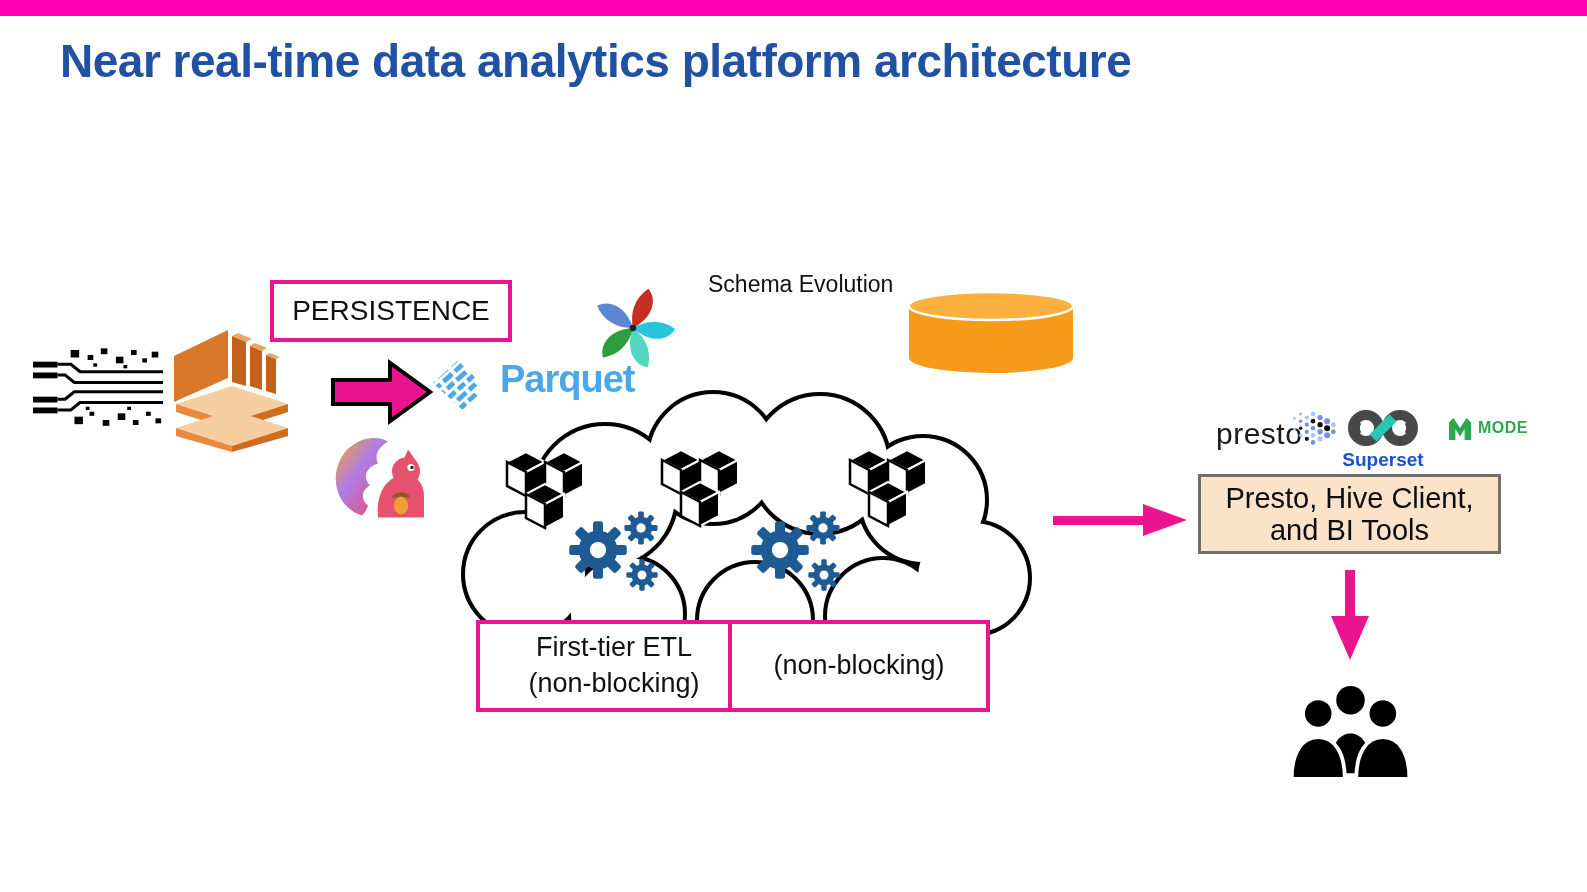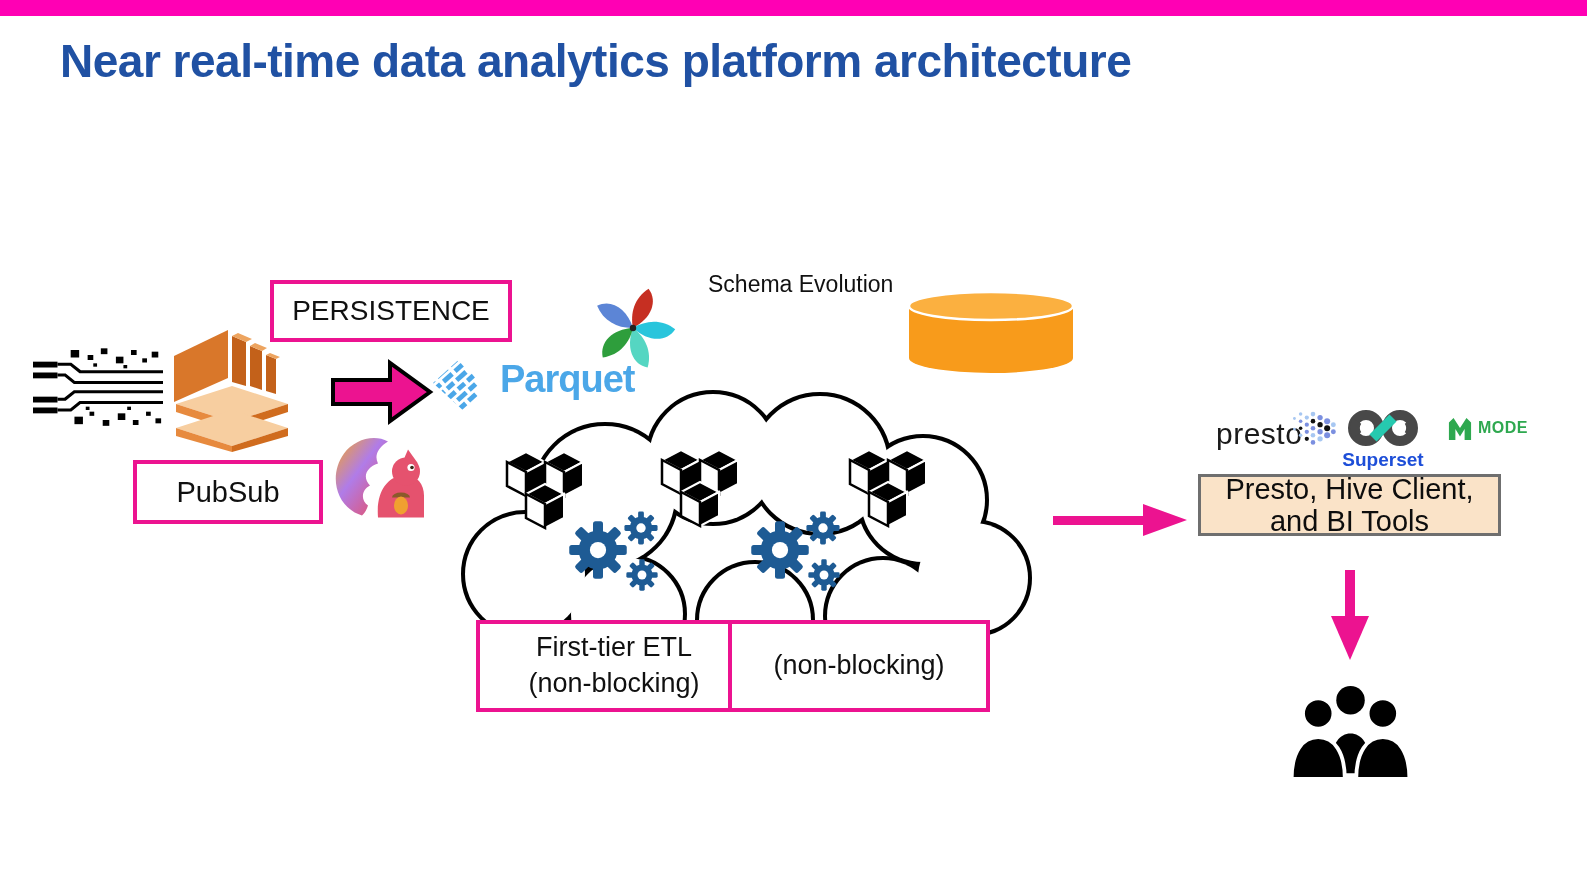--- a/index.html
+++ b/index.html
@@ -115,23 +115,20 @@
       <polygon points="8,108 64,90 120,108 64,126" fill="#F7CEA0"></polygon>
       <polygon points="8,108 8,116 64,132 64,126" fill="#E78A3E"></polygon>
       <polygon points="64,126 64,132 120,116 120,108" fill="#D06C1E"></polygon>
     </svg>
   </div>
 
   <div class="pbox" style="left:270px;top:280px;width:242px;height:62px;font-size:28px;">
     <span>PERSISTENCE</span>
   </div>
 
-  <div class="pbox" style="left:133px;top:460px;width:190px;height:64px;font-size:29px;">
-    <span>PubSub</span>
-  </div>
 
   <div class="abs" style="left:330px;top:358px;">
     <svg width="104" height="68" viewBox="0 0 104 68">
       <polygon points="3,22 60,22 60,5 100,34 60,63 60,46 3,46" fill="#EC1390" stroke="#000" stroke-width="4" stroke-linejoin="miter"></polygon>
     </svg>
   </div>
 
   <div class="abs" style="left:432px;top:354px;">
     <svg width="62" height="58" viewBox="0 0 64 58">
       <clipPath id="pqclip">
@@ -320,21 +317,21 @@
     </svg>
   </div>
   <div class="superset-word" style="left:1341px;top:449px;">Superset</div>
   <div class="abs" style="left:1448px;top:417px;">
     <svg width="24" height="24" viewBox="0 0 26 26">
       <polygon points="1,25 1,6 6,1 13,12 20,1 25,6 25,25 18,25 18,13 13,21 8,13 8,25" fill="#2EA84F"></polygon>
     </svg>
   </div>
   <div class="mode-word" style="left:1478px;top:419px;">MODE</div>
 
-  <div class="client-box" style="left:1198px;top:474px;width:303px;height:62px;">
+  <div class="client-box" style="left:1198px;top:474px;width:303px;height:80px;">
     <span>Presto, Hive Client,</span>
     <span>and BI Tools</span>
   </div>
 
   <div class="abs" style="left:1331px;top:570px;">
     <svg width="38" height="92" viewBox="0 0 38 92">
       <rect x="14" y="0" width="10" height="50" fill="#EC1390"></rect>
       <polygon points="0,46 38,46 19,90" fill="#EC1390"></polygon>
     </svg>
   </div>

